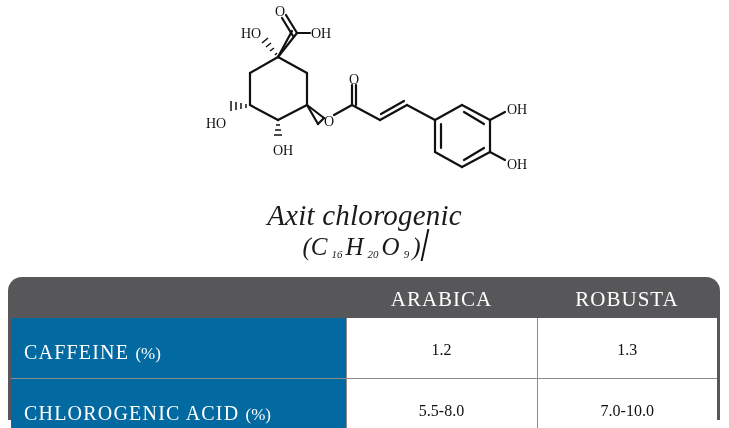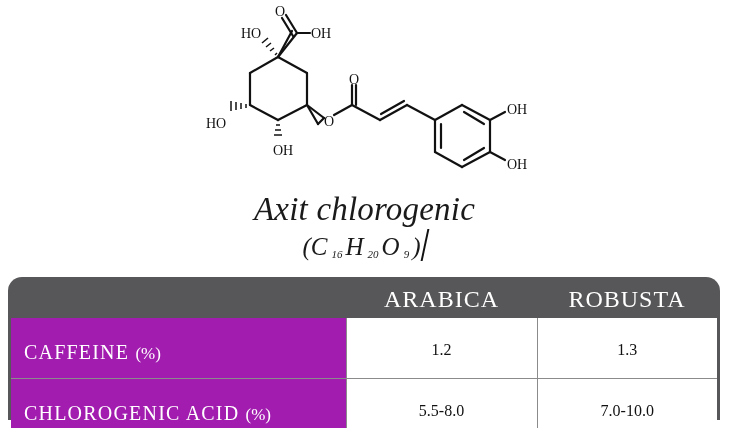--- a/index.html
+++ b/index.html
@@ -1,31 +1,31 @@
 <!DOCTYPE html>
 <html><head>
 <meta charset="utf-8">
 <style>
   html, body { margin: 0; padding: 0; background: #ffffff; }
   body { width: 729px; height: 428px; position: relative; overflow: hidden; font-family: "Liberation Serif", "DejaVu Serif", serif; }
   .molecule { position: absolute; left: 0; top: 0; width: 729px; height: 190px; }
   .molecule svg { position: absolute; left: 0; top: 0; }
   .mol-label { font-family: "Liberation Serif", serif; font-size: 14px; fill: #111; }
   .caption { position: absolute; left: 0; width: 729px; text-align: center; font-style: italic; color: #1a1a1a; font-family: "Liberation Serif", serif; }
-  .caption-name { top: 191px; font-size: 33px; letter-spacing: 0.2px; font-style: italic; }
+  .caption-name { top: 199px; font-size: 29px; letter-spacing: 0.2px; font-style: italic; }
   .caption-formula { top: 229px; font-size: 25px; }
   .caption-formula sub { font-size: 11px; vertical-align: -3px; margin: 0 3px 0 4px; }
   .cursor-mark { display: inline-block; width: 2px; height: 32px; background: #111; transform: skewX(-12deg); vertical-align: -6px; margin-left: 4px; }
   .table-wrap { position: absolute; left: 8px; top: 277px; width: 712px; height: 143px; background: #575759; border-radius: 14px 14px 0 0; box-sizing: border-box; padding: 0 3px 3px 3px; }
   table { border-collapse: collapse; width: 100%; table-layout: fixed; }
-  th { height: 37px; color: #ffffff; font-weight: normal; font-size: 24px; letter-spacing: 1px; text-align: center; padding: 0; padding-top: 4px; }
+  th { height: 37px; color: #ffffff; font-weight: normal; font-size: 21px; letter-spacing: 1px; text-align: center; padding: 0; padding-top: 4px; }
   th.c0 { width: 335px; }
   th.c1 { width: 191px; }
   td { height: 52px; padding: 0; font-size: 16px; }
-  td.row-label { background: #a21caf; color: #ffffff; text-align: left; padding-left: 13px; letter-spacing: 1.2px; font-size: 20px; padding-top: 8px; border-top: 1px solid #8b8b8b; }
+  td.row-label { background: #0369a1; color: #ffffff; text-align: left; padding-left: 13px; letter-spacing: 1.2px; font-size: 20px; padding-top: 8px; border-top: 1px solid #8b8b8b; }
   td.row-label .unit { font-size: 17px; letter-spacing: 0; }
   td.val { background: #ffffff; color: #111; text-align: center; border-left: 1px solid #8b8b8b; border-top: 1px solid #8b8b8b; padding-top: 4px; }
   tr.first td { border-top: none; }
 </style>
 </head>
 <body>
 
 <div class="molecule">
   <svg width="729" height="190" viewBox="0 0 729 190">
     <g stroke="#111" stroke-width="2.2" fill="none" stroke-linecap="round" stroke-linejoin="round">

